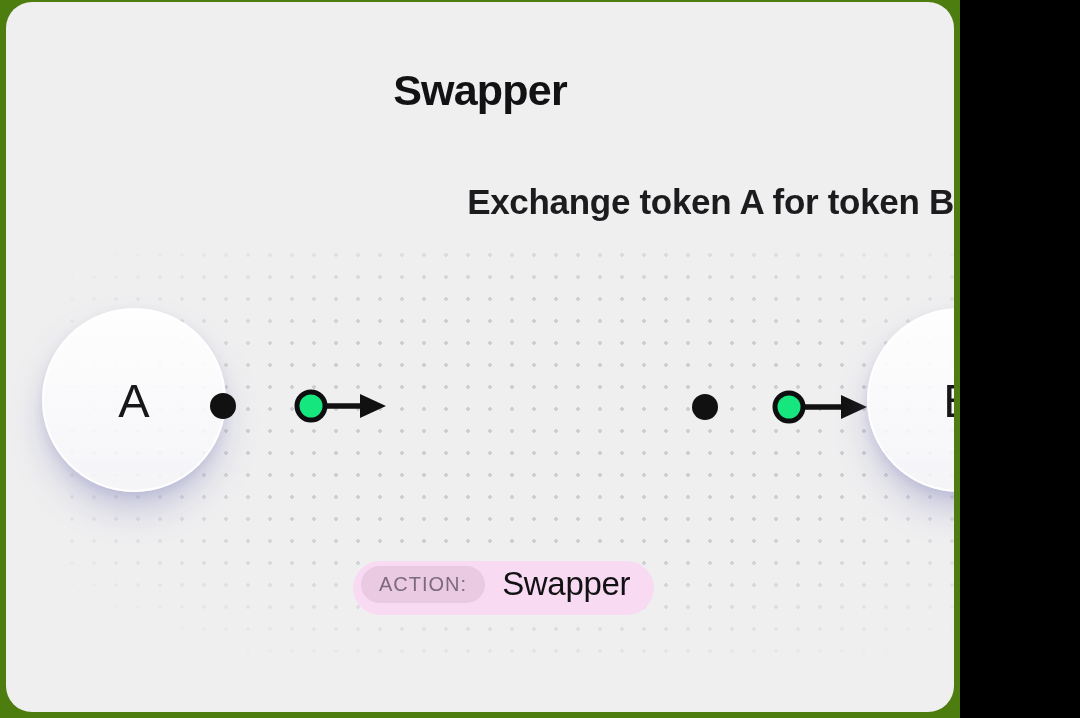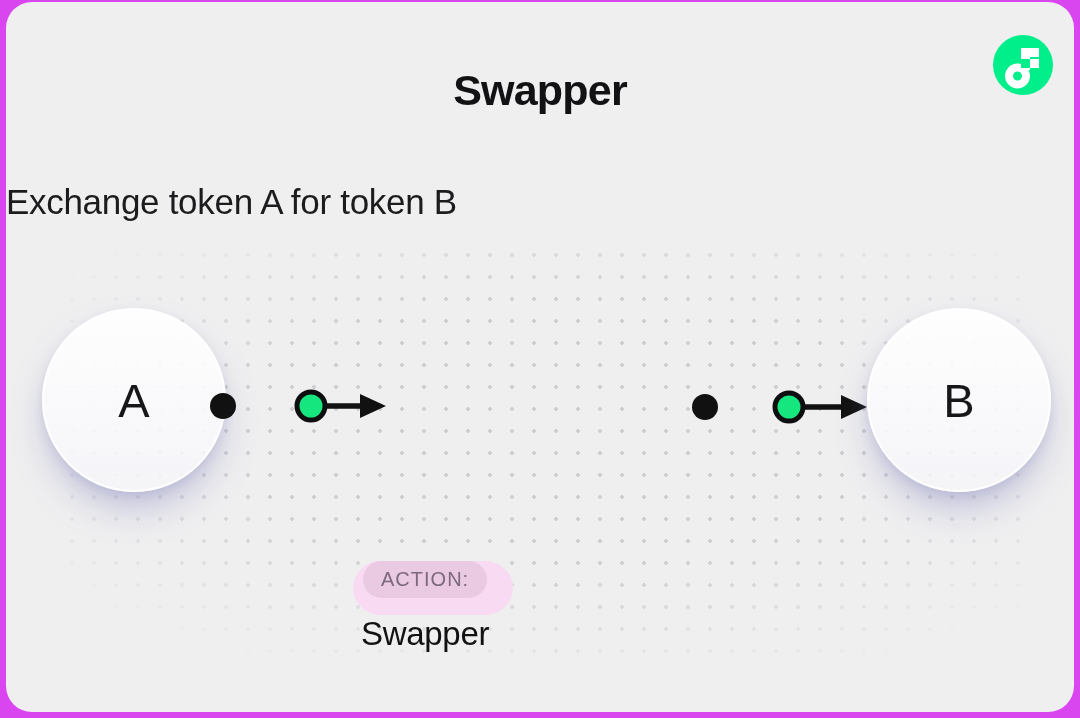--- a/index.html
+++ b/index.html
@@ -1,39 +1,39 @@
 <!DOCTYPE html>
 <html><head>
 <meta charset="utf-8">
 <style>
   html,body { margin:0; padding:0; background:#000; }
   .canvas {
-    position:relative; width:1080px; height:718px;
-    background:#d946ef; overflow:hidden;
+    position:relative; width:960px; height:718px;
+    background:#4d7c0f; overflow:hidden;
     font-family:"Liberation Sans", sans-serif;
   }
   .card {
     position:absolute; left:6px; top:2px; right:6px; bottom:6px;
     background:#efeff0; border-radius:26px; overflow:hidden;
   }
   .dots-layer {
     position:absolute; left:55px; top:242px; width:970px; height:420px;
     background-image: radial-gradient(circle, #cdcdd2 1.7px, rgba(0,0,0,0) 2.1px);
     background-size:22px 22px;
     -webkit-mask-image: radial-gradient(ellipse 68% 64% at 52% 45%, #000 48%, transparent 97%);
     mask-image: radial-gradient(ellipse 68% 64% at 52% 45%, #000 48%, transparent 97%);
   }
   .page-title {
     position:absolute; left:0; top:64px; width:100%;
     text-align:center; font-size:43px; font-weight:700;
     letter-spacing:-0.8px; color:#121214;
   }
   .page-subtitle {
     position:absolute; left:0; top:180px; width:100%;
-    text-align:left; font-size:35px; font-weight:400;
+    text-align:right; font-size:35px; font-weight:700;
     letter-spacing:-0.3px; color:#1c1c1f;
   }
   .node-circle {
     position:absolute; width:184px; height:184px; border-radius:50%;
     background:linear-gradient(180deg, rgba(255,255,255,0.94) 0%, rgba(246,246,250,0.80) 100%);
     border:2px solid rgba(255,255,255,0.95);
     box-shadow:0 20px 34px -4px rgba(118,118,182,0.38), 0 4px 10px rgba(125,125,185,0.16);
     display:flex; align-items:center; justify-content:center;
     font-size:47px; color:#17171a; box-sizing:border-box;
   }
@@ -47,21 +47,21 @@
     display:flex; align-items:center; justify-content:center;
     font-size:40px; color:#131316; box-sizing:border-box;
   }
   .connector { position:absolute; }
   .connector-left  { left:190px; top:372px; }
   .connector-right { left:684px; top:373px; }
   .action-badge {
     position:absolute; left:347px; top:559px; height:54px;
     border-radius:27px; background:#f8dbf2;
     display:flex; align-items:center; gap:17px;
-    padding:0 24px 8px 8px; box-sizing:border-box;flex-direction:column;
+    padding:0 24px 8px 8px; box-sizing:border-box;
   }
   .action-label {
     background:#eac9e2; border-radius:19px; padding:7px 18px;
     font-size:20px; letter-spacing:1px; color:#7c6a7e; font-weight:500;
   }
   .action-value { font-size:33px; color:#121214; letter-spacing:-0.3px; }
   .logo { position:absolute; left:987px; top:33px; width:60px; height:60px; }
 </style>
 </head>
 <body>

